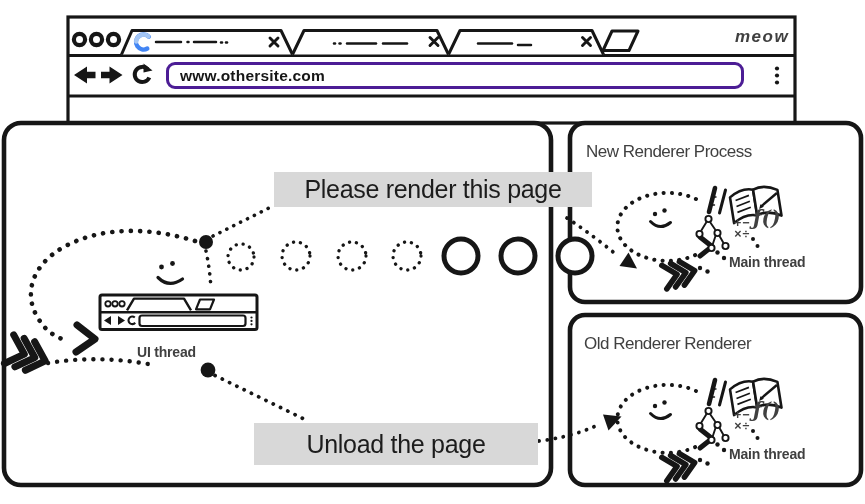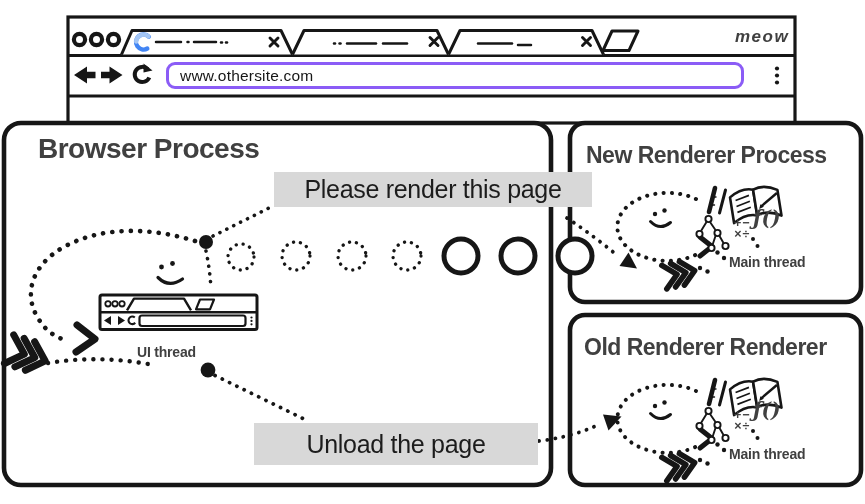--- a/index.html
+++ b/index.html
@@ -1,27 +1,27 @@
 <!DOCTYPE html>
 <html><head>
 <meta charset="utf-8">
 <style>
   html,body{margin:0;padding:0;background:#fff;}
   #stage{position:relative;width:865px;height:504px;background:#fff;overflow:hidden;
          font-family:"Liberation Sans","DejaVu Sans",sans-serif;color:#161616;}
   #art{position:absolute;left:0;top:0;}
   .txt{position:absolute;white-space:nowrap;color:#404040;}
   .title-lg{font-size:28px;font-weight:bold;letter-spacing:-0.5px;}
-  .title-md{font-size:23px;font-weight:bold;letter-spacing:-0.5px;}
+  .title-md{font-size:17px;font-weight:normal;letter-spacing:-0.5px;}
   .msg{background:#d8d8d8;display:flex;align-items:center;justify-content:center;
        font-size:25px;color:#1c1c1c;letter-spacing:-0.3px;}
   .thread{font-size:14px;font-weight:bold;letter-spacing:-0.2px;}
-  .urlbar{position:absolute;left:166px;top:62px;width:561px;height:21px;border:3px solid #8b5cf6;
+  .urlbar{position:absolute;left:166px;top:62px;width:561px;height:21px;border:3px solid #4c1d95;
           border-radius:9px;display:flex;align-items:center;padding-left:11px;
-          font-size:15.5px;font-weight:normal;letter-spacing:.2px;background:#fff;}
+          font-size:15.5px;font-weight:bold;letter-spacing:.2px;background:#fff;}
   .brand{font-size:17px;font-weight:bold;font-style:italic;letter-spacing:1.5px;}
   .mathtxt{font-size:12.5px;font-weight:bold;line-height:10.5px;letter-spacing:1px;text-align:center;}
   .fntxt{font-family:"DejaVu Serif","Liberation Serif",serif;font-style:italic;font-weight:bold;font-size:20px;}
 </style>
 </head>
 <body>
 
 <div id="stage">
 
 <svg id="art" width="865" height="504" viewBox="0 0 865 504">
@@ -212,21 +212,20 @@
     <path d="M539,441 Q572,437 598,425" fill="none" stroke="#161616" stroke-width="3.8" stroke-linecap="round" stroke-dasharray="0.1 8"></path>
     <polygon points="621.5,416.5 608.5,430.5 603,414.5" fill="#161616"></polygon>
   </g>
 </svg>
 
 <div class="txt brand" style="left:735px;top:27px;">meow</div>
 <div class="urlbar">
   <span>www.othersite.com</span>
 </div>
 
-<div class="txt title-lg" style="left:38px;top:133px;">Browser Process</div>
 <div class="txt title-md" style="left:586px;top:142px;">New Renderer Process</div>
 <div class="txt title-md" style="left:584px;top:334px;">Old Renderer Renderer</div>
 
 <div class="msg" style="position:absolute;left:274px;top:172px;width:318px;height:35px;">Please render this page</div>
 <div class="msg" style="position:absolute;left:254px;top:423px;width:284px;height:42px;">Unload the page</div>
 
 <div class="txt thread" style="left:137px;top:344px;">UI thread</div>
 <div class="txt thread" style="left:729px;top:254px;">Main thread</div>
 <div class="txt thread" style="left:729px;top:446px;">Main thread</div>
 

